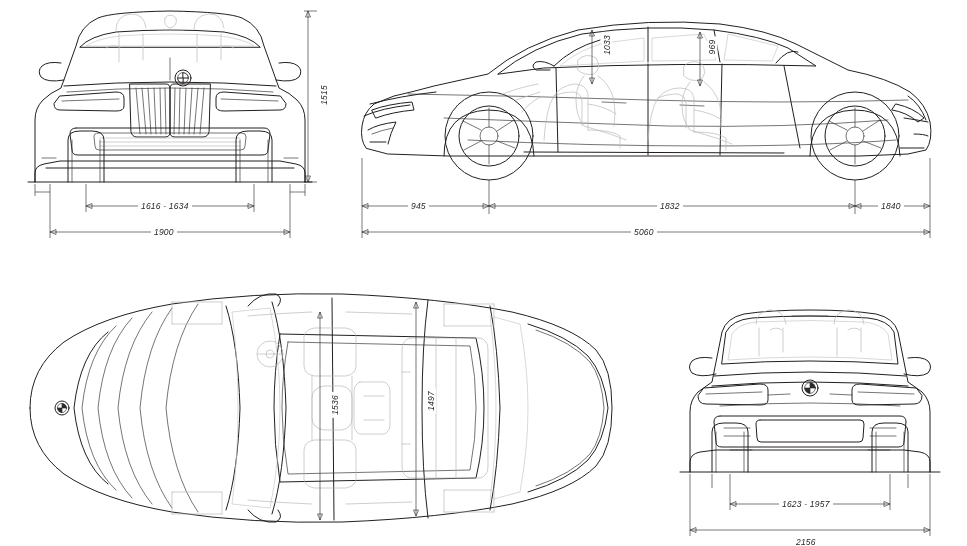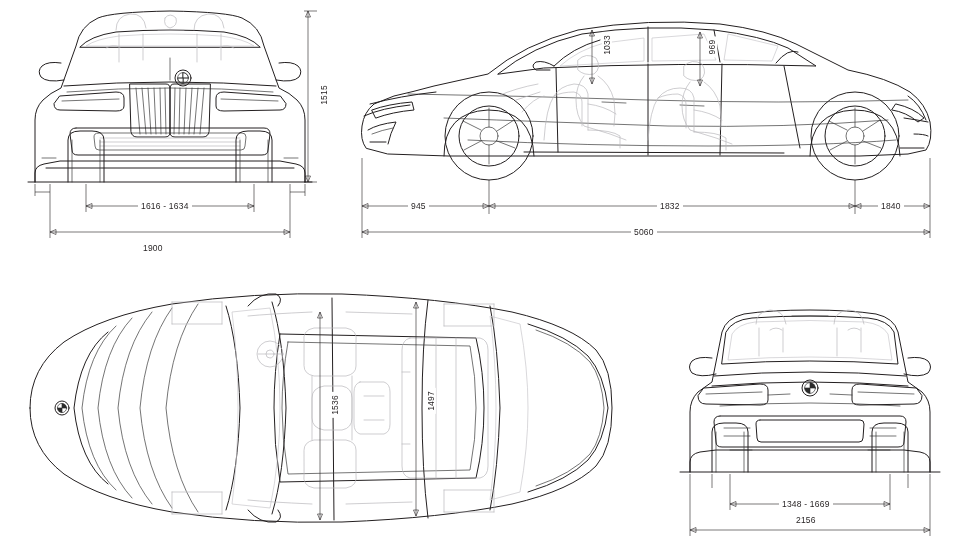--- a/index.html
+++ b/index.html
@@ -12,20 +12,21 @@
     height: 546px;
     font-family: "Liberation Sans", sans-serif;
     color: #1a1a1a;
     overflow: hidden;
   }
   #sheet {
     position: relative;
     width: 967px;
     height: 534px;
     background: #ffffff;
+    font-style: italic;
   }
   .view {
     position: absolute;
   }
   svg { display: block; overflow: visible; }
   .ln {
     fill: none;
     stroke: #231f20;
     stroke-width: 1;
     stroke-linecap: round;
@@ -164,21 +165,21 @@
 
       <path class="dim" d="M30 232 L270 232"></path>
       <path class="dim" d="M30 232 l6 -2.5 v5 z" fill="#231f20"></path>
       <path class="dim" d="M270 232 l-6 -2.5 v5 z" fill="#231f20"></path>
       <path class="dim-ext" d="M30 184 L30 238 M270 184 L270 238"></path>
       <path class="dim-ext" d="M15 184 L15 196 M285 184 L285 196"></path>
       <path class="dim-ext" d="M15 192 L30 192 M270 192 L285 192"></path>
     </svg>
     <div class="dimlabel vert rot90" style="left:291px; top:90px;">1515</div>
     <div class="dimlabel" style="left:118px; top:201px;">1616 - 1634</div>
-    <div class="dimlabel" style="left:120px; top:227px;margin-top:16px;">1900</div>
+    <div class="dimlabel" style="left:131px; top:227px;">1900</div>
   </div>
 
   <div class="view" style="left:348px; top:0px; width:600px; height:250px;">
     <svg width="600" height="250" viewBox="0 0 600 250">
 
       <path class="ln" d="M18 148
         Q12 140 14 126 Q16 112 26 104 L46 96
         Q64 92 86 86
         L140 74
         Q176 44 230 30 Q300 18 372 24 Q420 30 448 44 L500 70
@@ -431,17 +432,17 @@
       <path class="dim" d="M70 214 l6 -2.5 v5 z" fill="#231f20"></path>
       <path class="dim" d="M230 214 l-6 -2.5 v5 z" fill="#231f20"></path>
       <path class="dim-ext" d="M70 184 L70 220 M230 184 L230 220"></path>
       <path class="dim-ext" d="M52 184 L52 198 M248 184 L248 198"></path>
 
       <path class="dim" d="M30 240 L270 240"></path>
       <path class="dim" d="M30 240 l6 -2.5 v5 z" fill="#231f20"></path>
       <path class="dim" d="M270 240 l-6 -2.5 v5 z" fill="#231f20"></path>
       <path class="dim-ext" d="M30 184 L30 246 M270 184 L270 246"></path>
     </svg>
-    <div class="dimlabel" style="left:119px; top:209px;">1348 - 1669</div>
-    <div class="dimlabel" style="left:133px; top:225px;">2156</div>
+    <div class="dimlabel" style="left:119px; top:209px;">1623 - 1957</div>
+    <div class="dimlabel" style="left:133px; top:247px;">2156</div>
   </div>
 
 </div>
 
 </body></html>

